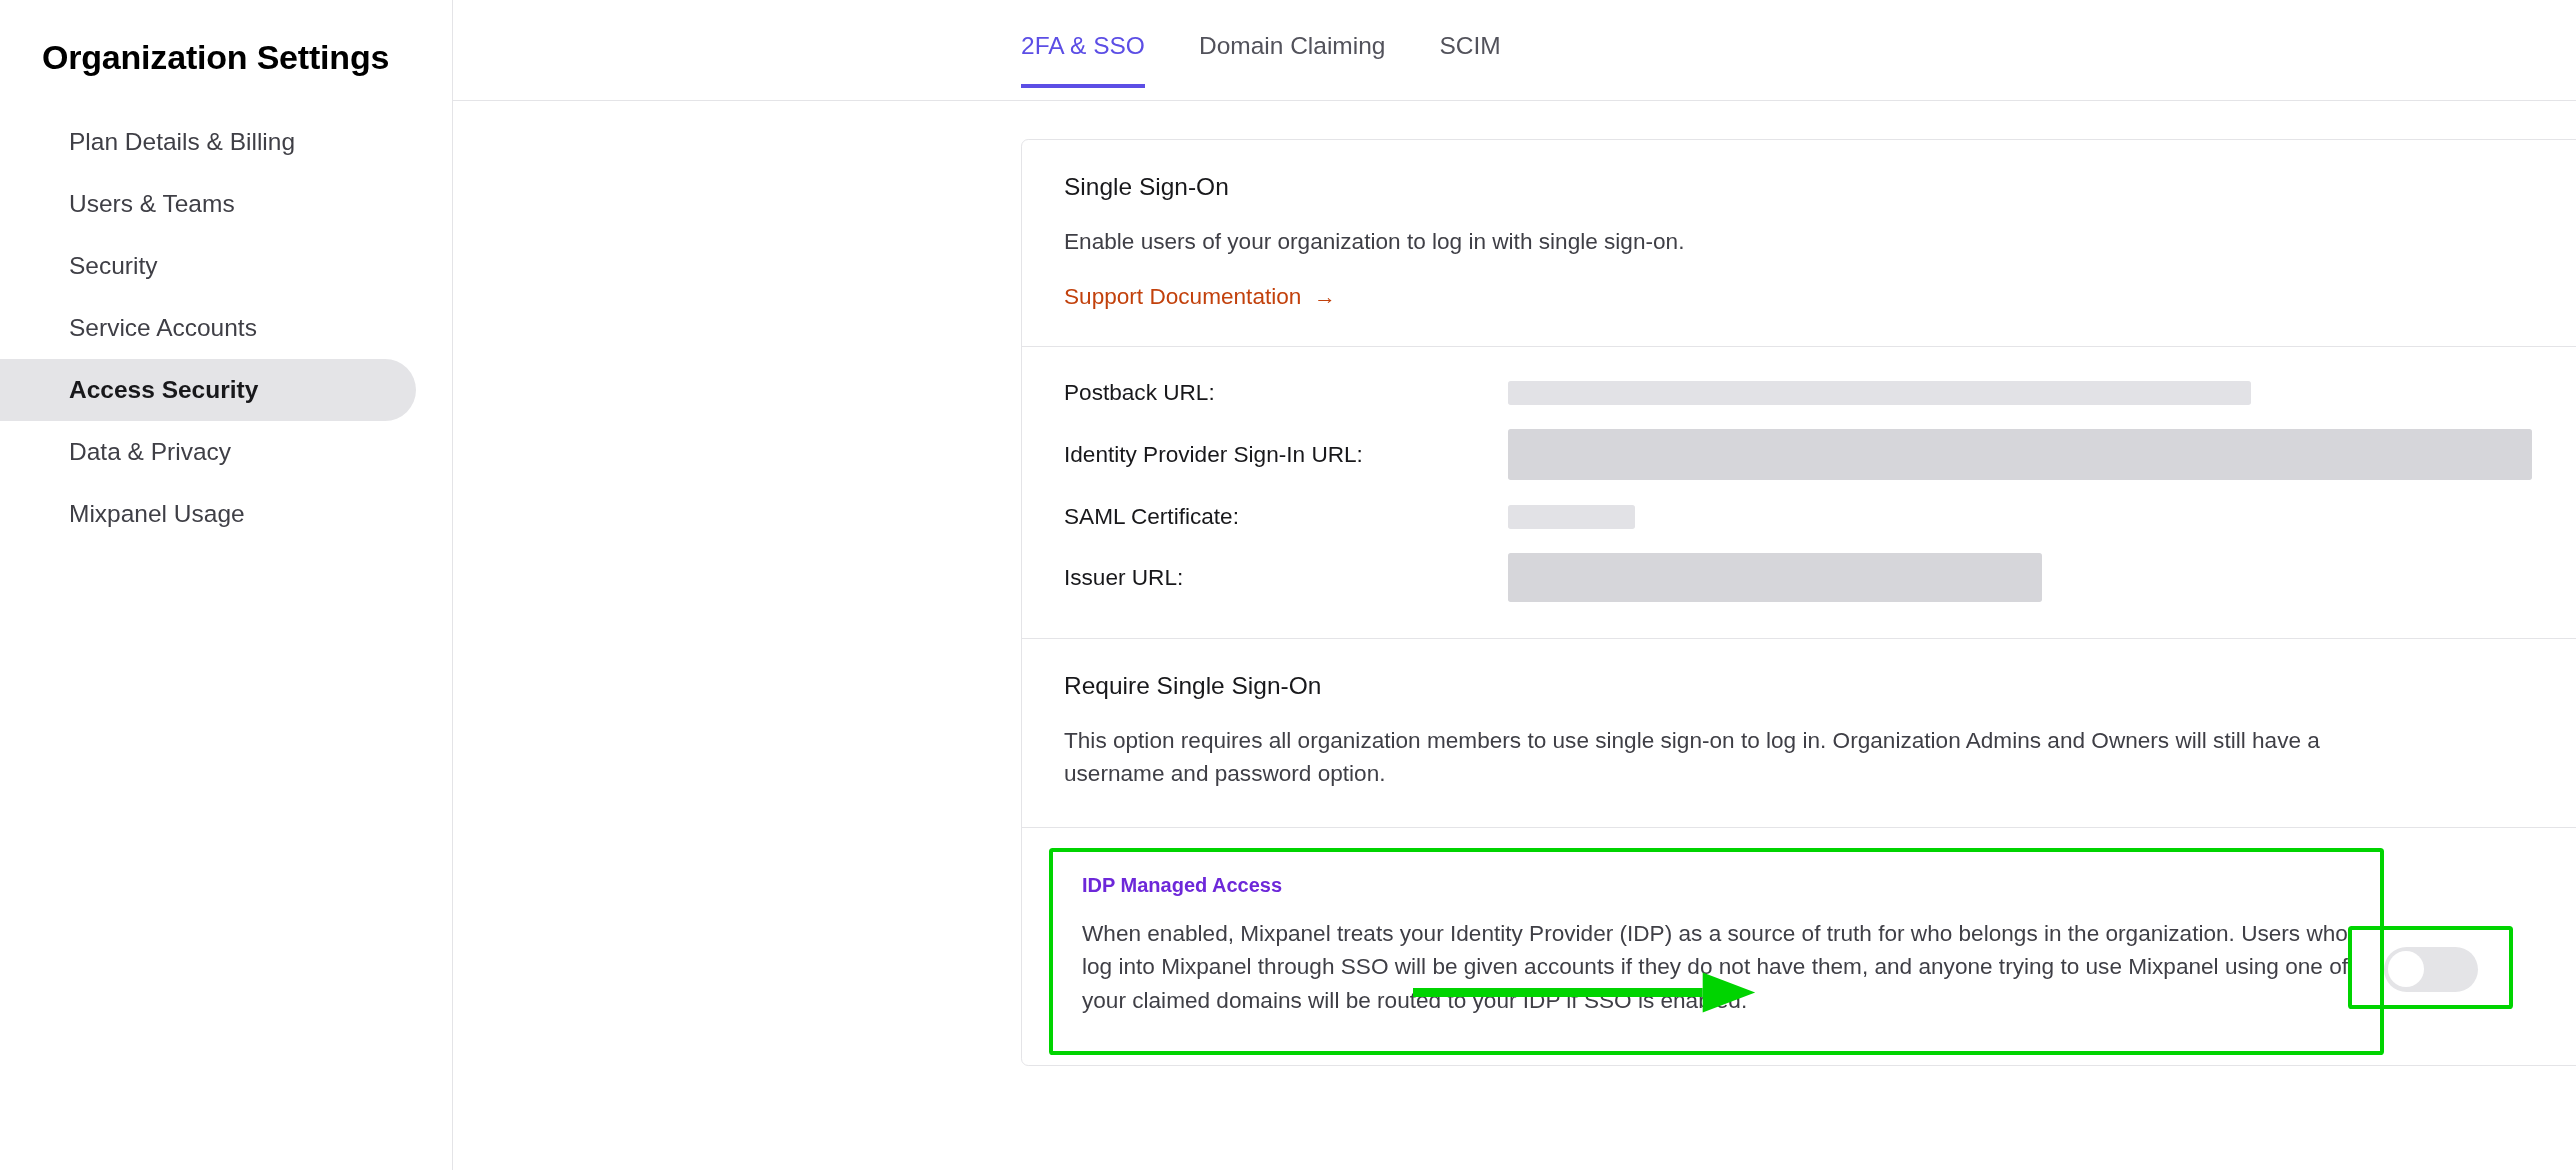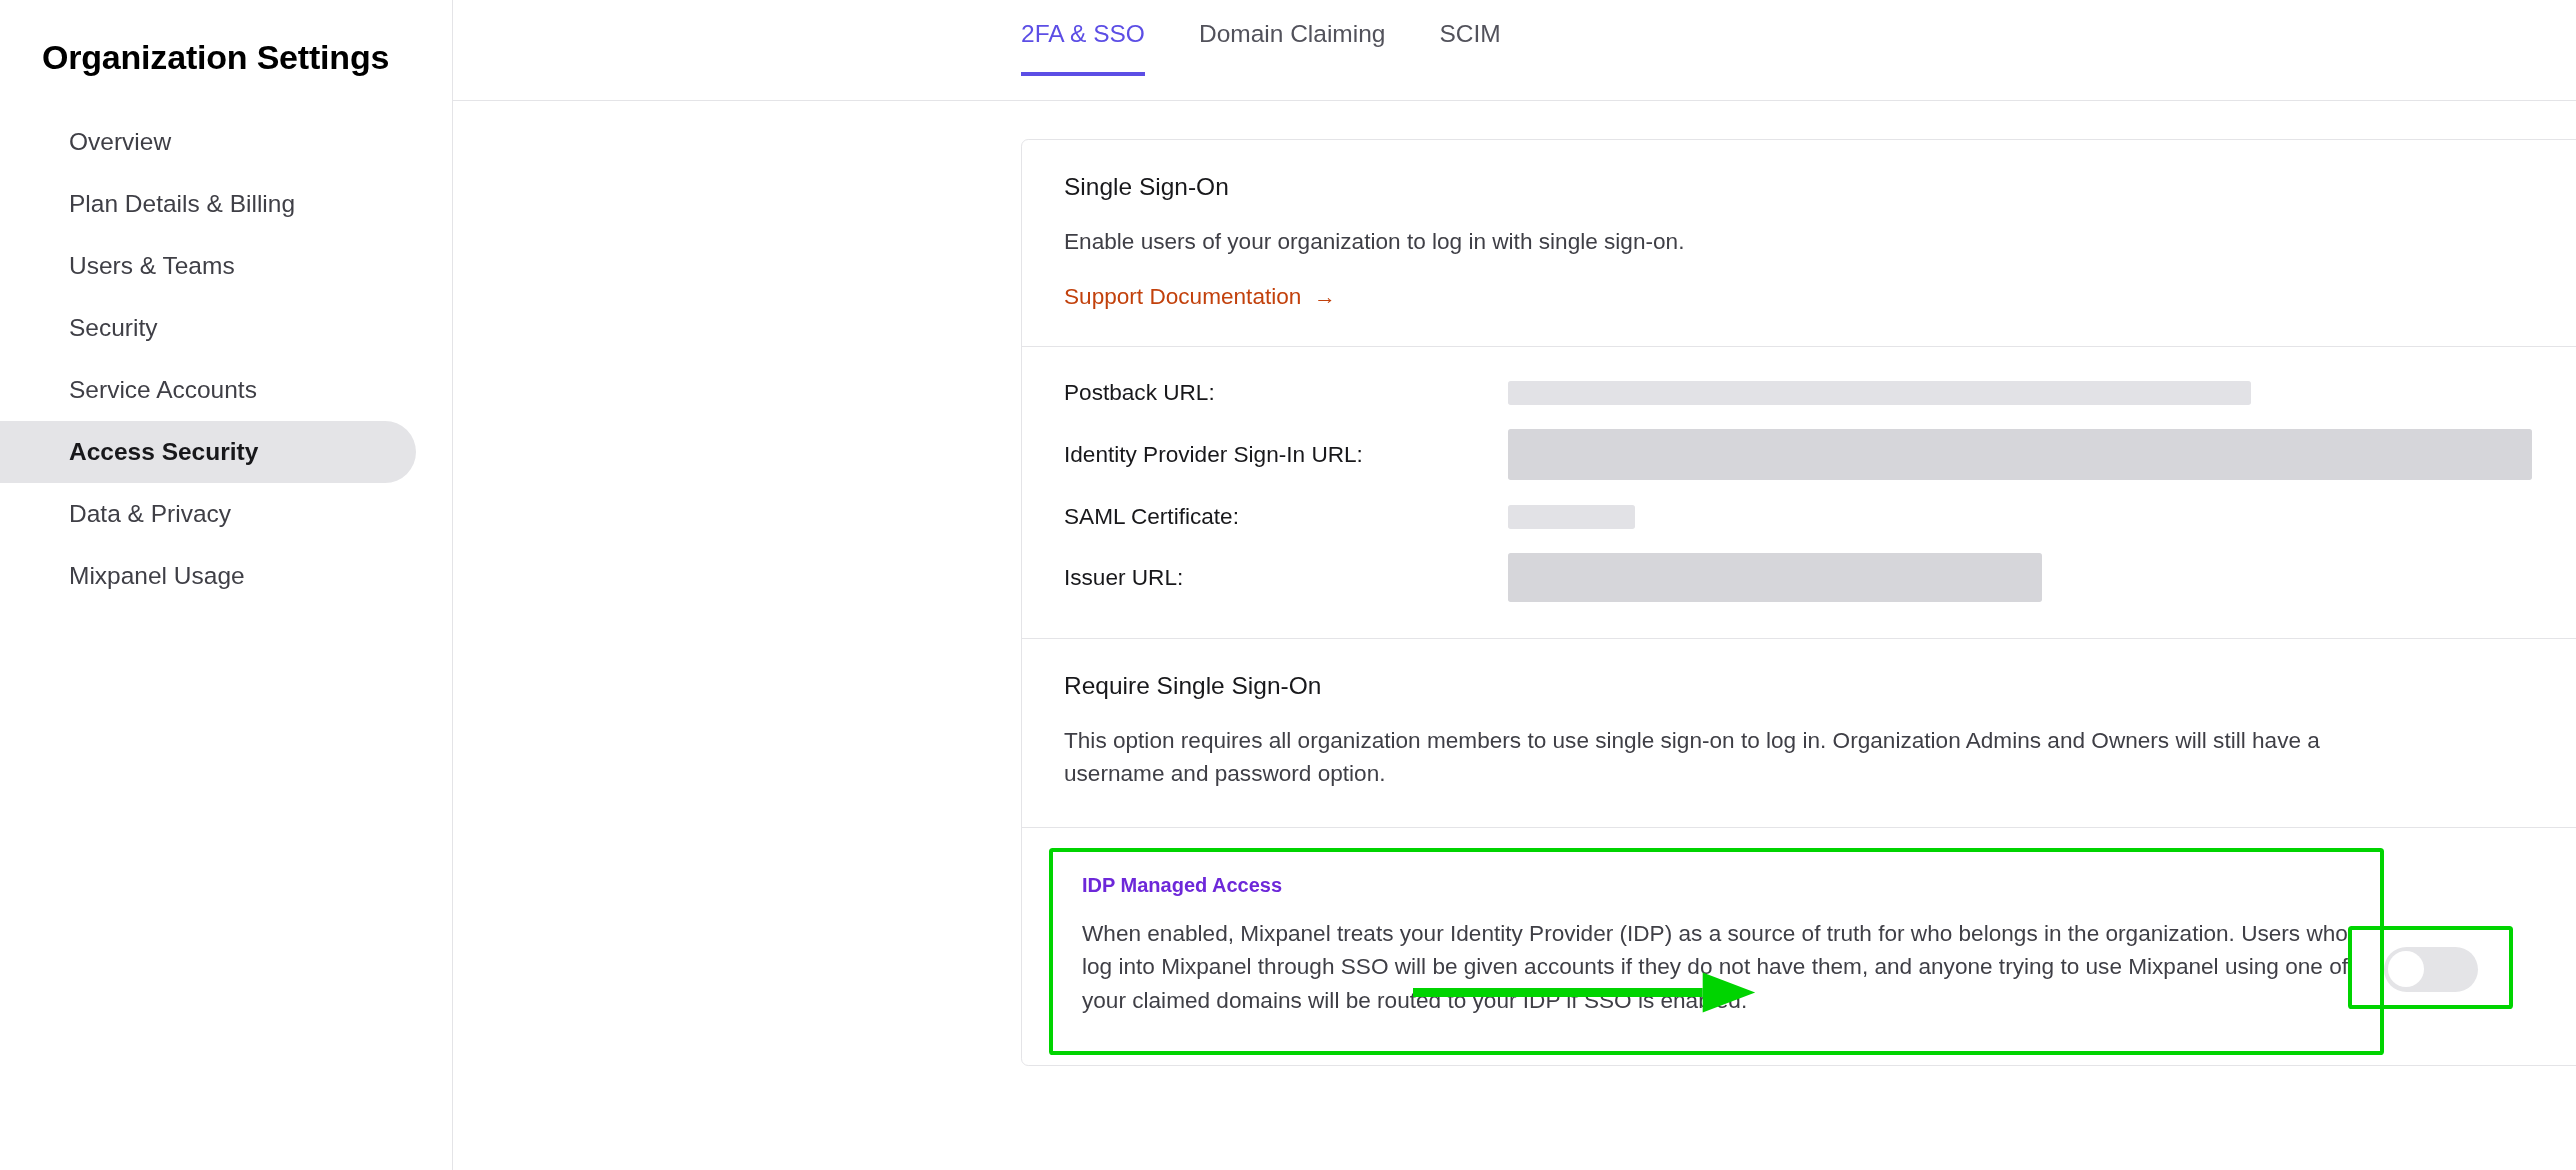--- a/index.html
+++ b/index.html
@@ -53,21 +53,21 @@
 
   
   .main {
     flex: 1 1 auto;
     height: 100%;
     background: #ffffff;
     overflow: hidden;
   }
   .tabs {
     display: flex;
-    align-items: flex-start;
+    align-items: center;
     padding: 0 0 0 568px;
     height: 101px;
     border-bottom: 1.8px solid #e4e4e7;
     margin-left: 0;
   }
   .tabs-inner {
     display: flex;
     gap: 0;
   }
   .tab {
@@ -219,23 +219,20 @@
   .abs-layer > * { pointer-events: auto; }
 </style>
 </head>
 <body>
 
 <div class="app">
 
   <aside class="sidebar">
     <h1 class="org-title">Organization Settings</h1>
     <ul class="nav-list">
-      <li class="nav-item">
-          <span>Overview</span>
-        </li>
       <li class="nav-item">
           <span>Plan Details &amp; Billing</span>
         </li>
       <li class="nav-item">
           <span>Users &amp; Teams</span>
         </li>
       <li class="nav-item">
           <span>Security</span>
         </li>
       <li class="nav-item">

